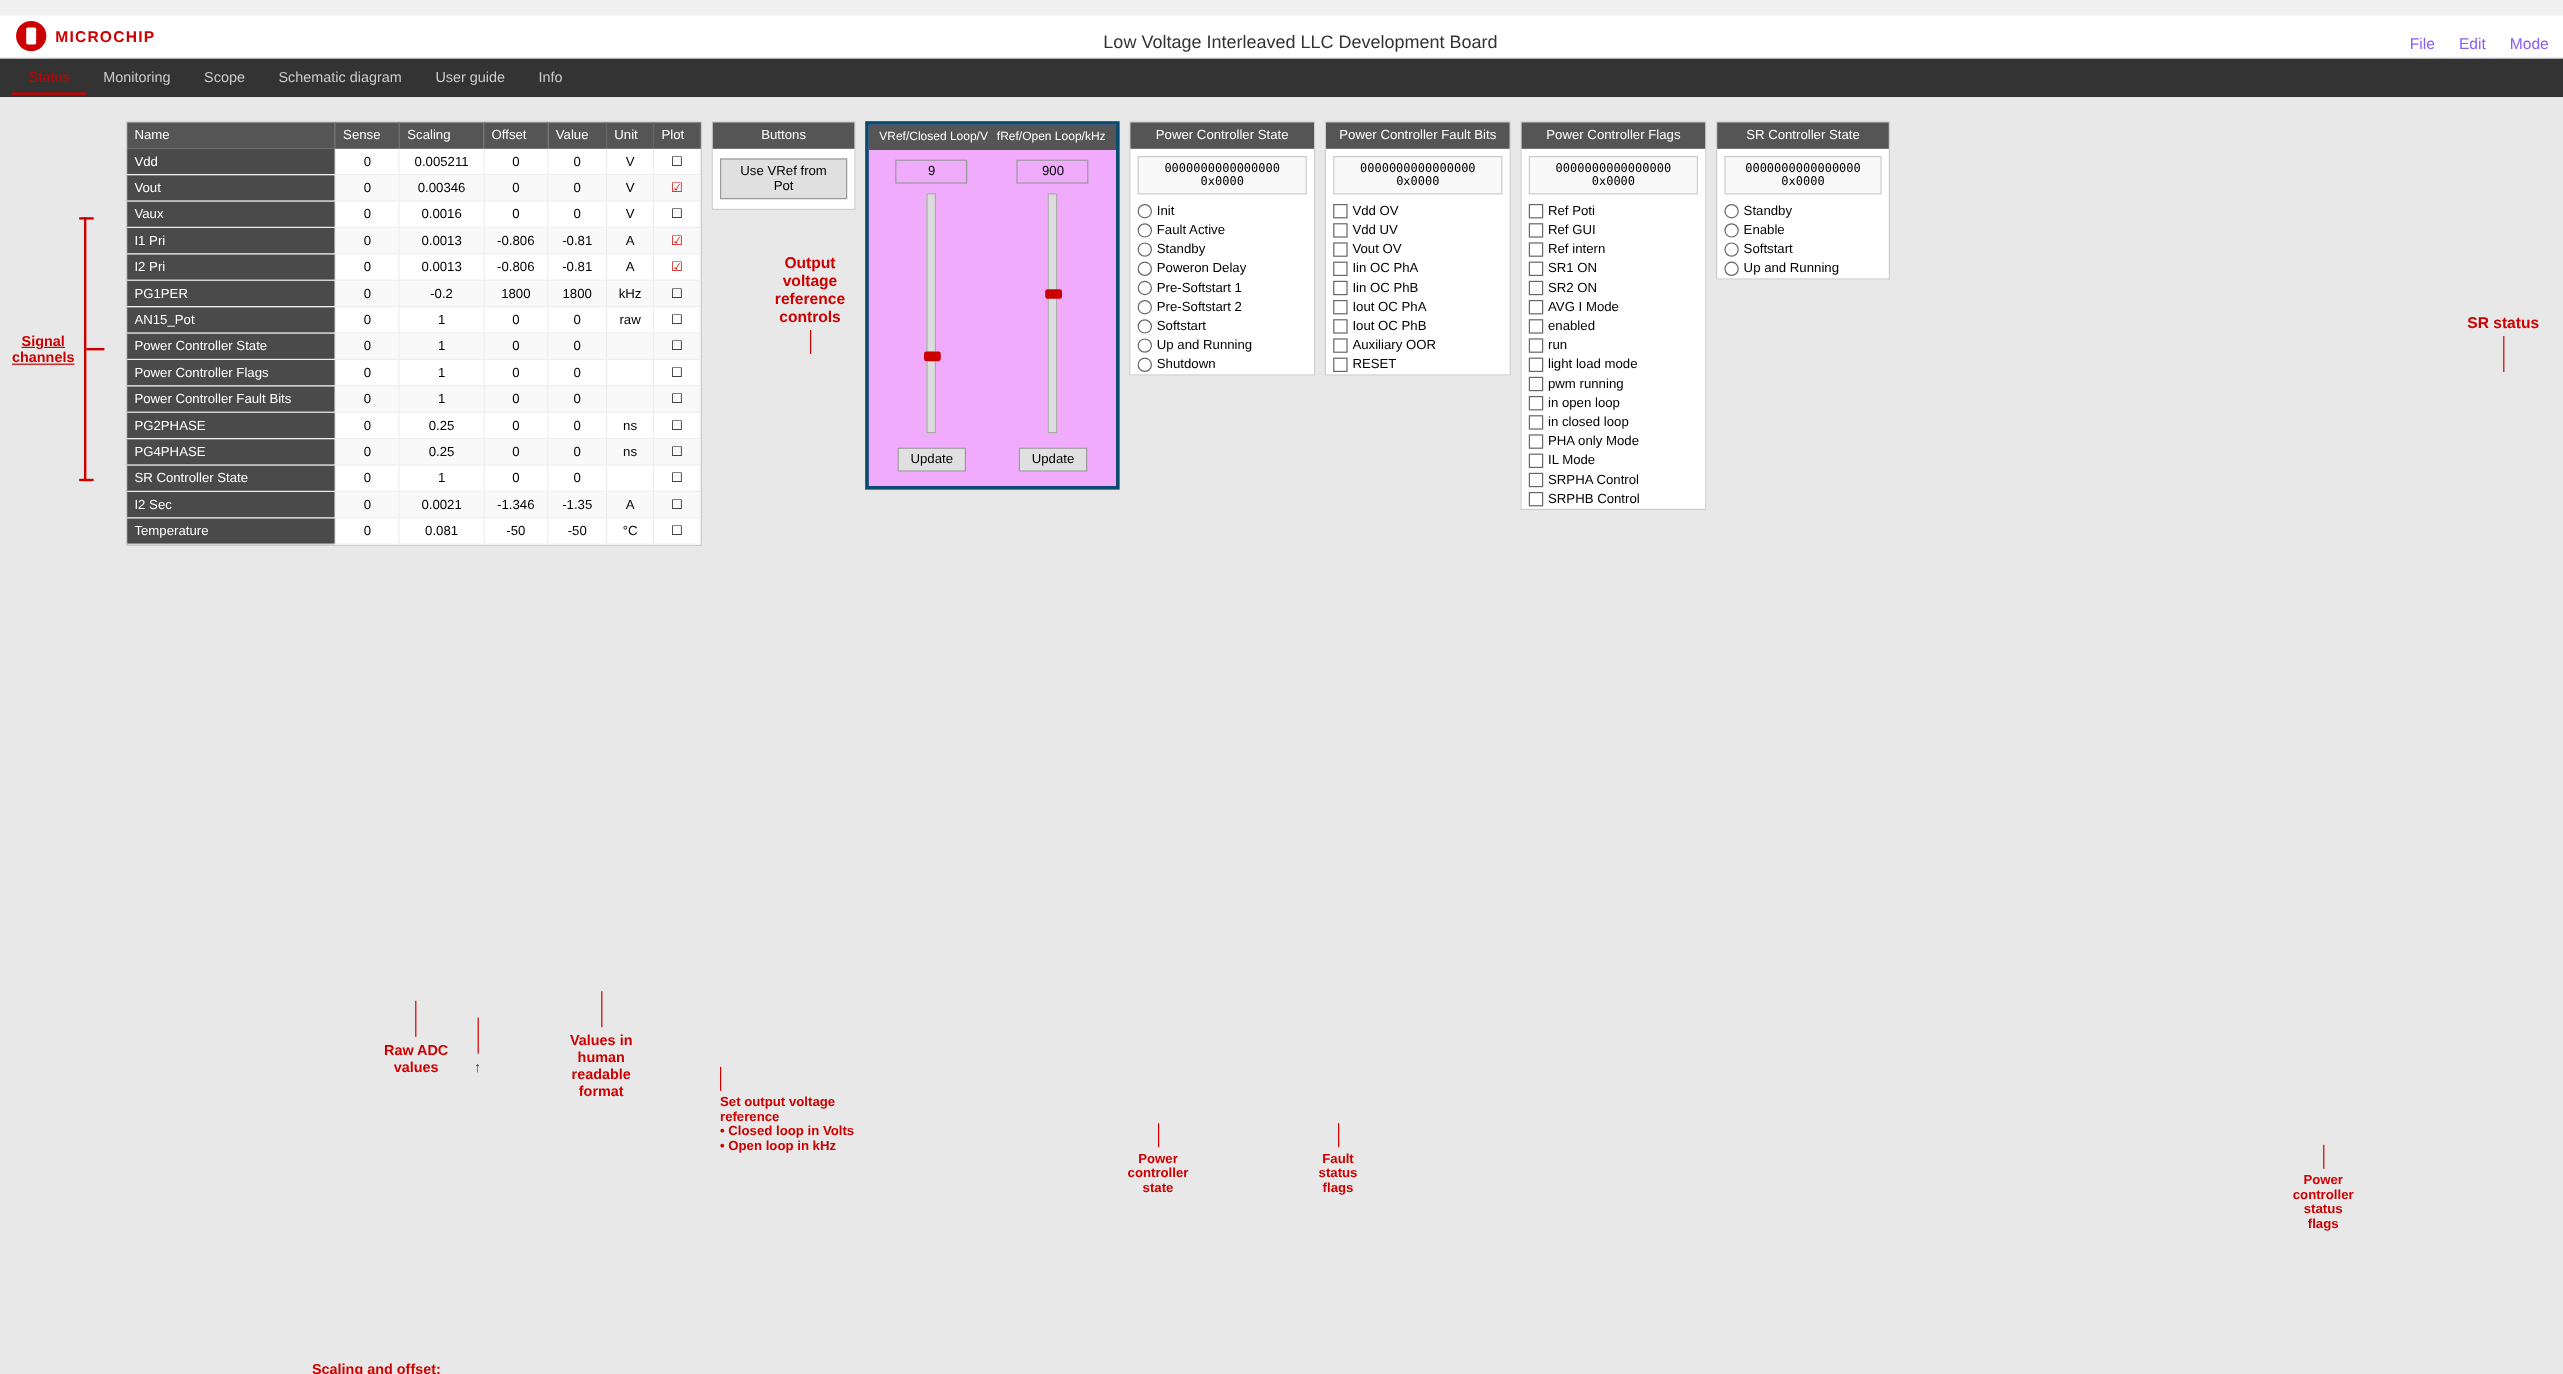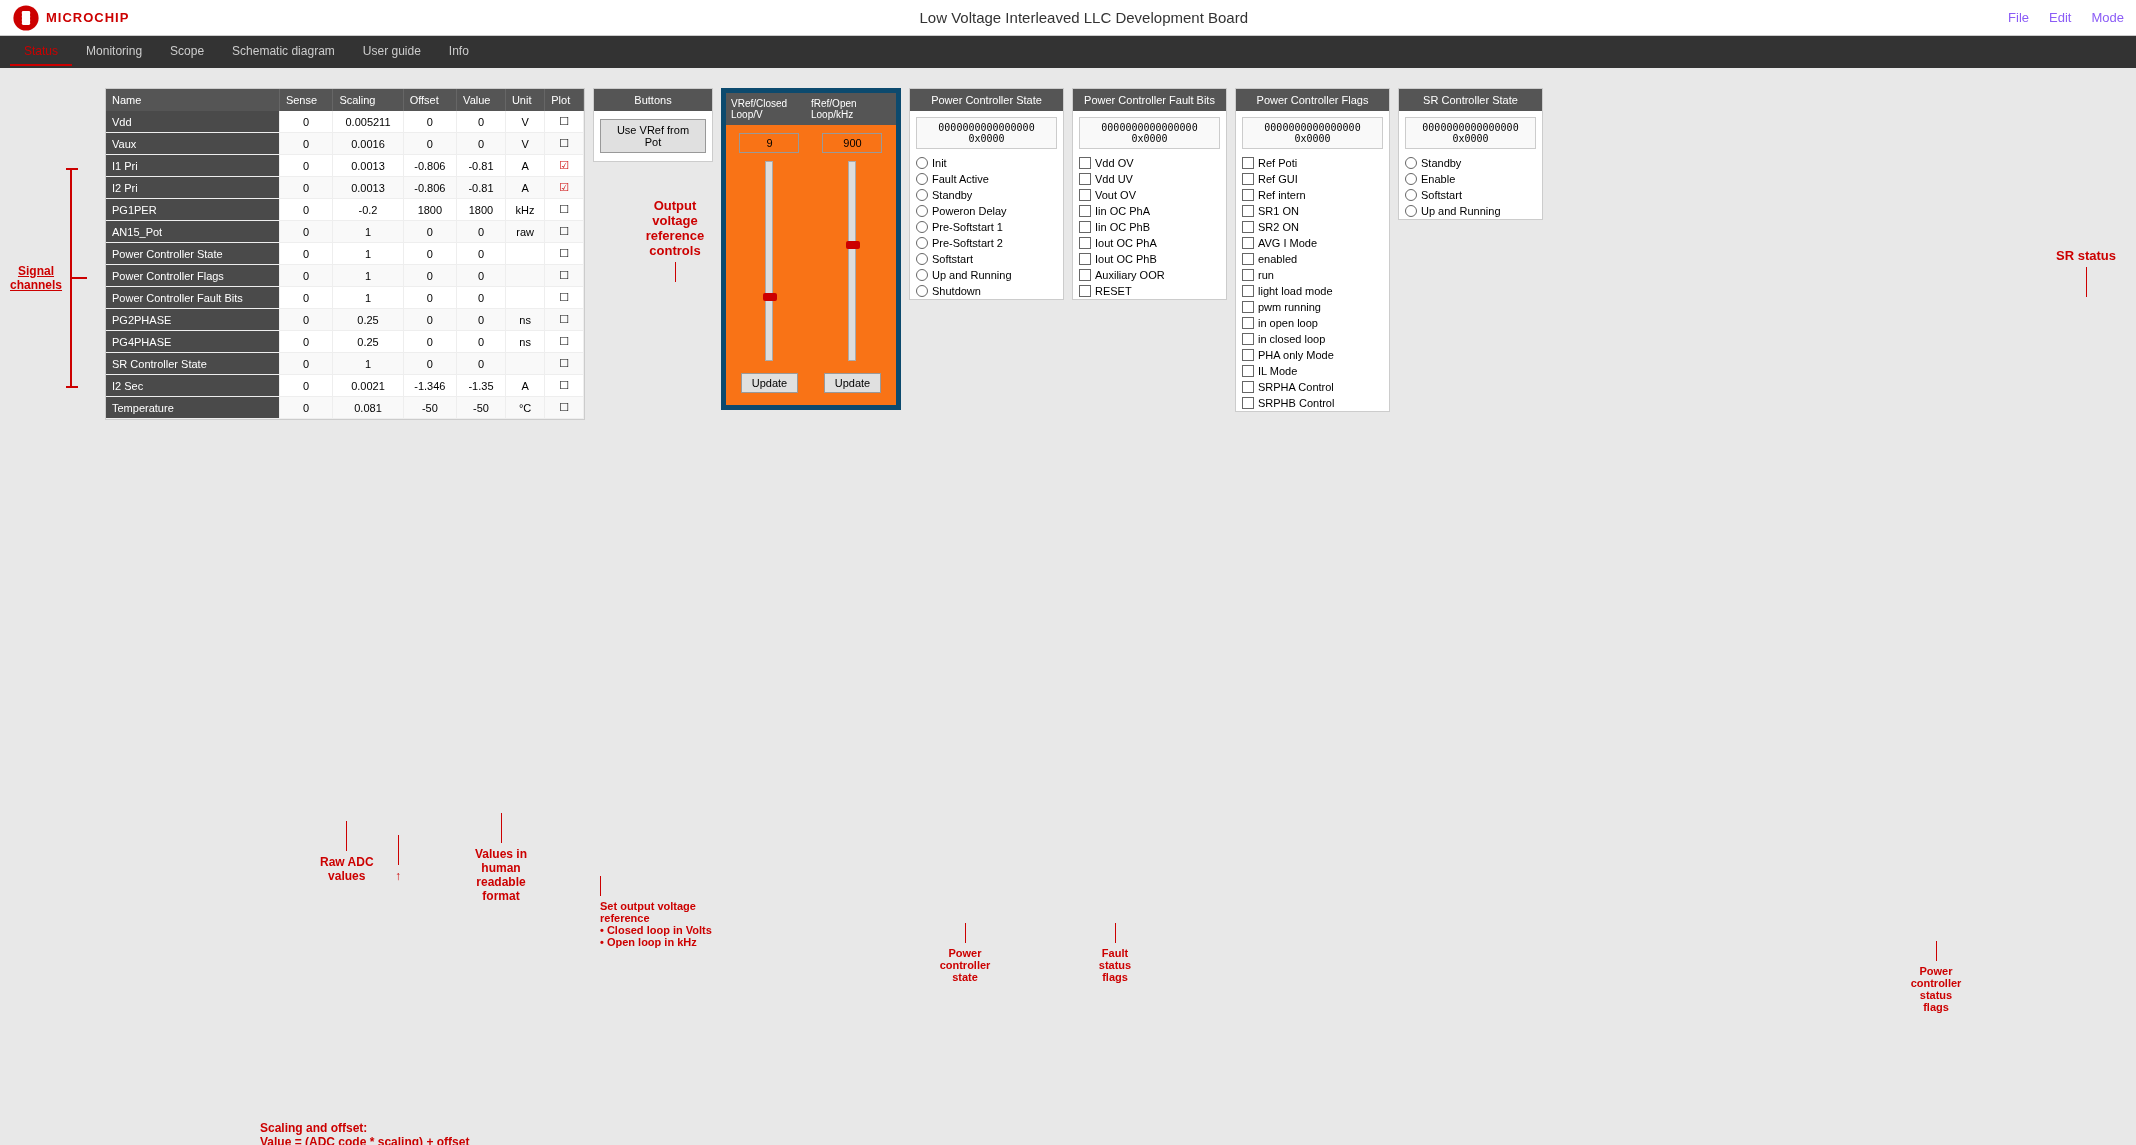--- a/index.html
+++ b/index.html
@@ -3,23 +3,24 @@
   <meta charset="utf-8">
   <style>
     * { box-sizing: border-box; margin: 0; padding: 0; }
     body { font-family: Arial, sans-serif; font-size: 12px; background: #f0f0f0; overflow-x: hidden; }
 
     
     .menu-bar {
       background: #fff;
       border-bottom: 1px solid #ccc;
       display: flex;
-      align-items: center;
+      align-items: flex-end;
       padding: 4px 12px;
       height: 36px;
+      margin-top: 13px;
     }
     .logo-area { display: flex; align-items: center; gap: 6px; margin-right: 30px; }
     .logo-text { font-size: 13px; font-weight: bold; color: #cc0000; letter-spacing: 1px; text-transform: uppercase; }
     .app-title { flex: 1; text-align: center; font-size: 15px; color: #333; }
     .menu-items { display: flex; gap: 20px; font-size: 13px; color: #8b5cf6; }
     .menu-items span { cursor: pointer; }
 
     
     .nav-tabs {
       background: #333;
@@ -101,23 +102,23 @@
       padding: 4px 8px;
       background: #e0e0e0;
       border: 1px solid #999;
       cursor: pointer;
       font-size: 11px;
       width: 90%;
     }
 
     
     .vref-panel {
-      background: #f97316;
-      border: 5px solid #0c4a6e;
-      width: 180px;
+      background: #f0abfc;
+      border: 3px solid #0c4a6e;
+      width: 212px;
     }
     .vref-header {
       background: #555;
       color: #fff;
       padding: 5px;
       font-size: 10px;
       display: flex;
       justify-content: space-around;
     }
     .vref-content {
@@ -269,20 +270,29 @@
           <tr>
     <td>Vdd</td>
     <td>0</td>
     <td>0.005211</td>
     <td>0</td>
     <td>0</td>
     <td>V</td>
     <td><span>☐</span></td>
   </tr>
               <tr>
+    <td>Vout</td>
+    <td>0</td>
+    <td>0.00346</td>
+    <td>0</td>
+    <td>0</td>
+    <td>V</td>
+    <td><span style="color:#cc0000;">☑</span></td>
+  </tr>
+              <tr>
     <td>Vaux</td>
     <td>0</td>
     <td>0.0016</td>
     <td>0</td>
     <td>0</td>
     <td>V</td>
     <td><span>☐</span></td>
   </tr>
               <tr>
     <td>I1 Pri</td>

